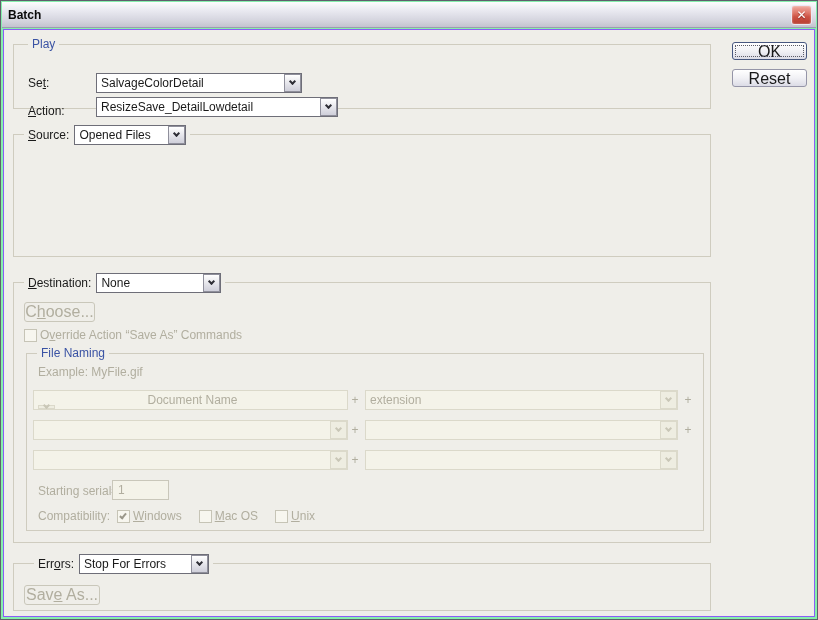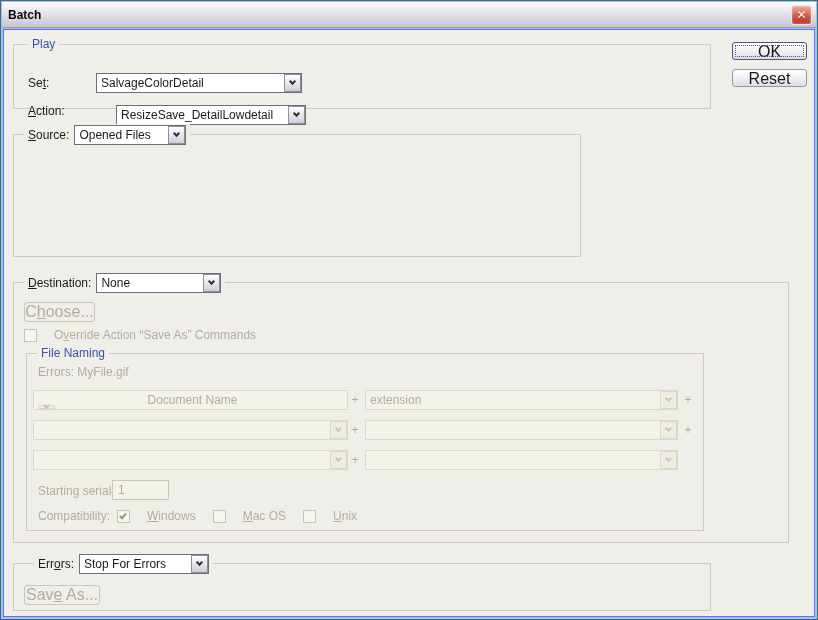--- a/index.html
+++ b/index.html
@@ -5,21 +5,21 @@
   :root{
     --caption-blue:#3a53a4;
     --disabled-text:#b1ae9f;
     --dialog-bg:#efeee9;
     --close-red:#cf4a3d;
   }
   *{margin:0;padding:0;box-sizing:border-box;}
   html,body{background:#fff;}
   body{font-family:"Liberation Sans","DejaVu Sans",sans-serif;font-size:12px;color:#1a1a1a;}
 
-  .window{position:relative;width:818px;height:620px;background:#7dd3fc;
+  .window{position:relative;width:818px;height:620px;background:#86efac;
     border:1px solid #5f5f6b;overflow:hidden;}
   .titlebar{position:absolute;left:1px;right:1px;top:1px;height:26px;
     background:linear-gradient(180deg,#fdfdfd 0%,#e9e9f0 35%,#d4d4de 75%,#c3c3cf 100%);
     border-bottom:1px solid #9c9cae;display:flex;align-items:center;}
   .title{font-weight:bold;font-size:12px;padding-left:6px;color:#0a0a0a;}
   .close{position:absolute;top:3px;right:4px;width:21px;height:20px;border-radius:3px;
     border:1px solid #ece9f4;
     background:linear-gradient(180deg,#f0aba1 0%,#dd7466 40%,#cc5244 60%,#b83c30 100%);
     box-shadow:inset 0 0 2px rgba(255,255,255,.6);
     display:flex;align-items:center;justify-content:center;cursor:pointer;}
@@ -63,21 +63,21 @@
   .cb{position:relative;display:inline-block;width:13px;height:13px;background:#f7f6ef;
     border:1px solid #c6c4b6;vertical-align:middle;flex:none;}
   .cb .check{position:absolute;left:3px;top:1px;width:4px;height:7px;
     border-right:2px solid #9a978a;border-bottom:2px solid #9a978a;transform:rotate(40deg);}
 
   .txt{position:absolute;background:#f4f3e9;border:1px solid #c9c7ba;color:var(--disabled-text);
     font-family:inherit;font-size:12px;padding-left:5px;}
 
   .plus{position:absolute;color:var(--disabled-text);width:10px;text-align:center;line-height:21px;}
   .fn-row-lbl{position:absolute;white-space:nowrap;}
-  .inline-cb-label{margin-left:17px;}
+  .inline-cb-label{margin-left:3px;}
 </style>
 </head>
 <body>
 
 <div class="window">
   <div class="titlebar">
     <span class="title">Batch</span>
     <div class="close">
       <span class="x">✕</span>
     </div>
@@ -90,65 +90,65 @@
 
       <span class="rlabel lbl" style="left:14px;top:28px;width:64px;"><span>Se</span><u>t</u><span>:</span></span>
       <div class="combo" style="position:absolute;left:82px;top:28px;width:206px;">
         <span class="combo-val">SalvageColorDetail</span>
         <span class="combo-btn">
             <i class="chev"></i>
           </span>
       </div>
 
       <span class="rlabel lbl" style="left:14px;top:56px;width:64px;"><span></span><u>A</u><span>ction:</span></span>
-      <div class="combo" style="position:absolute;left:82px;top:60px;width:190px;margin-left:20px;">
+      <div class="combo" style="position:absolute;left:82px;top:52px;width:242px;">
         <span class="combo-val">ResizeSave_DetailLowdetail</span>
         <span class="combo-btn">
             <i class="chev"></i>
           </span>
       </div>
     </div>
 
     <button class="btn default" style="left:728px;top:12px;width:75px;height:18px;">OK</button>
     <button class="btn" style="left:728px;top:39px;width:75px;height:18px;">Reset</button>
 
-    <div class="group" style="left:9px;top:104px;width:568px;height:123px;padding-left:22px;">
+    <div class="group" style="left:9px;top:104px;width:698px;height:123px;padding-left:22px;">
       <div class="legend" style="left:10px;">
         <span class="lbl"><span></span><u>S</u><span>ource:</span></span>
         <div class="combo" style="width:112px;">
           <span class="combo-val">Opened Files</span>
           <span class="combo-btn">
               <i class="chev"></i>
             </span>
         </div>
       </div>
     </div>
 
-    <div class="group" style="left:9px;top:252px;width:776px;height:261px;">
+    <div class="group" style="left:9px;top:252px;width:698px;height:261px;">
       <div class="legend" style="left:10px;">
         <span class="lbl"><span></span><u>D</u><span>estination:</span></span>
         <div class="combo" style="width:125px;">
           <span class="combo-val">None</span>
           <span class="combo-btn">
               <i class="chev"></i>
             </span>
         </div>
       </div>
 
       <button class="btn disabledbtn" style="left:10px;top:19px;width:71px;height:20px;"><span>C</span><u>h</u><span>oose...</span></button>
 
       <div style="position:absolute;left:10px;top:45px;display:flex;align-items:center;">
         <span class="cb"></span>
         <span class="lbl gray inline-cb-label"><span>O</span><u>v</u><span>erride Action “Save As” Commands</span></span>
       </div>
 
       <div class="group" style="left:12px;top:70px;width:678px;height:178px;">
         <div class="legend textonly" style="left:10px;">File Naming</div>
 
-        <span class="fn-row-lbl gray" style="left:11px;top:11px;">Errors: MyFile.gif</span>
+        <span class="fn-row-lbl gray" style="left:11px;top:11px;">Example: MyFile.gif</span>
 
         <div class="combo disabled" style="position:absolute;left:6px;top:36px;width:315px;flex-direction:column;">
           <span class="combo-val">Document Name</span>
           <span class="combo-btn">
               <i class="chev"></i>
             </span>
         </div>
         <span class="plus" style="left:323px;top:36px;">+</span>
         <div class="combo disabled" style="position:absolute;left:338px;top:36px;width:313px;">
           <span class="combo-val">extension</span>

